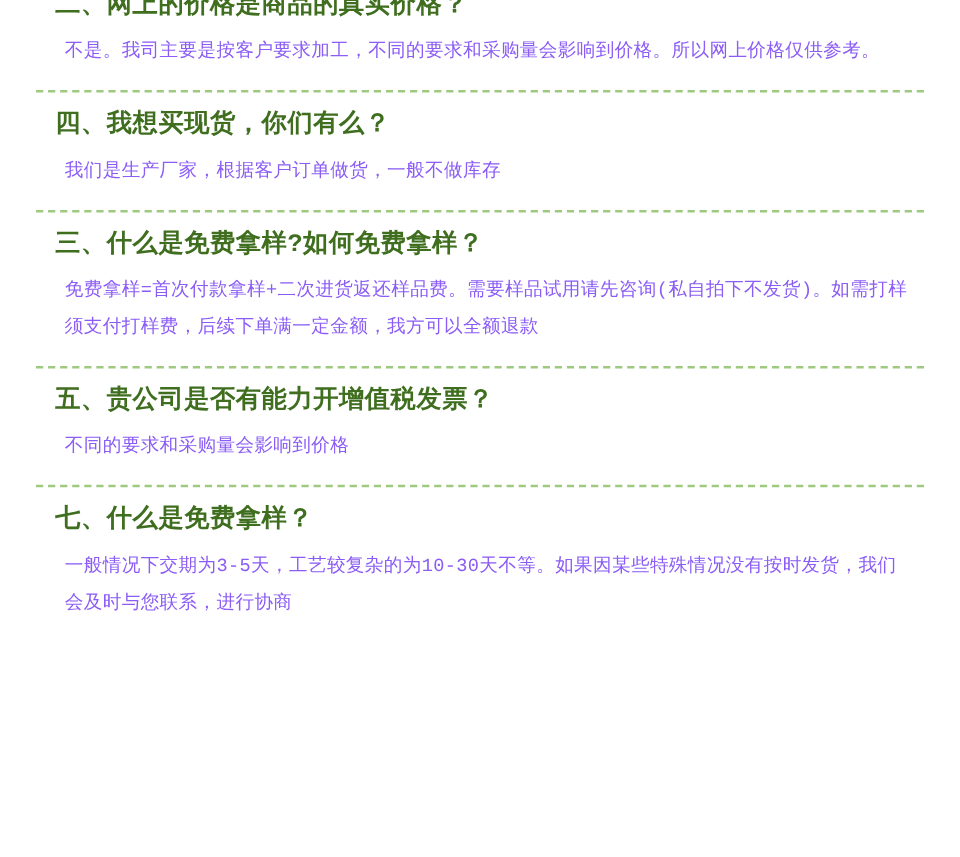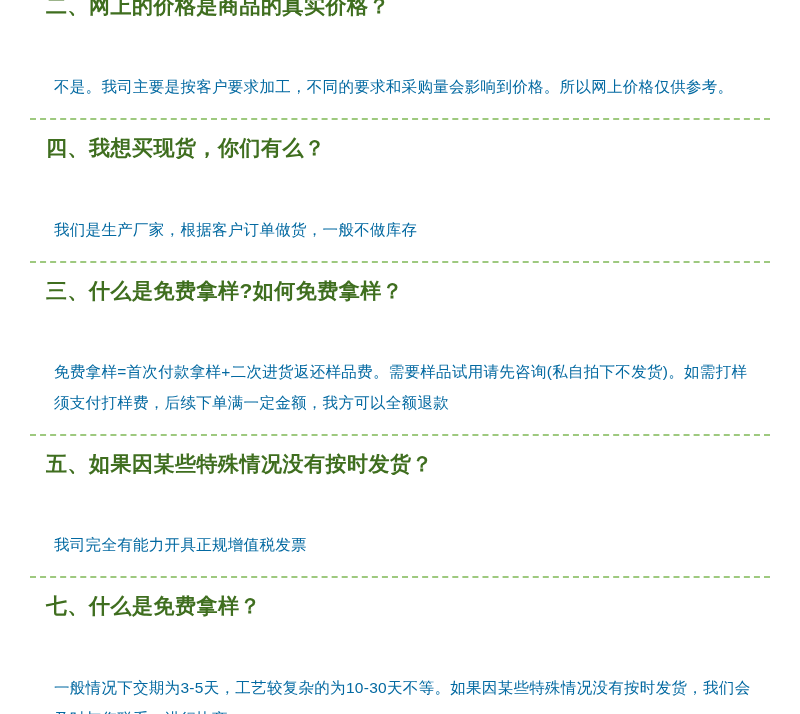--- a/index.html
+++ b/index.html
@@ -11,20 +11,21 @@
     width: 800px;
     height: 714px;
     overflow: hidden;
     font-family: "Liberation Sans", sans-serif;
   }
   .page {
     position: relative;
     width: 800px;
     height: 714px;
     background: #ffffff;
+    font-family: Liberation Mono, monospace;
   }
   .faq-list {
     position: relative;
     width: 800px;
     box-sizing: border-box;
     padding: 0;
   }
   .faq-item {
     position: relative;
     box-sizing: border-box;
@@ -39,26 +40,25 @@
   }
   .faq-q {
     color: #3f6e1f;
     font-size: 21px;
     font-weight: bold;
     letter-spacing: 0.5px;
     padding: 14px 0 8px 16px;
     line-height: 1.35;
   }
   .faq-a {
-    color: #0369a1;
+    color: #8b5cf6;
     font-size: 15.5px;
     line-height: 2.0;
     padding: 0 10px 16px 24px;
     letter-spacing: 0.3px;
-    margin-top: 43px;
   }
   .first-item .faq-q {
     padding-top: 0;
     margin-top: -8px;
   }
   .clipped-top {
     overflow: hidden;
   }
 </style>
 </head>
@@ -79,22 +79,22 @@
     </div>
 
     <div class="faq-item">
       <div class="divider"></div>
       <div class="faq-q">三、什么是免费拿样?如何免费拿样？</div>
       <div class="faq-a">免费拿样=首次付款拿样+二次进货返还样品费。需要样品试用请先咨询(私自拍下不发货)。如需打样须支付打样费，后续下单满一定金额，我方可以全额退款</div>
     </div>
 
     <div class="faq-item">
       <div class="divider"></div>
-      <div class="faq-q">五、如果因某些特殊情况没有按时发货？</div>
-      <div class="faq-a">我司完全有能力开具正规增值税发票</div>
+      <div class="faq-q">五、贵公司是否有能力开增值税发票？</div>
+      <div class="faq-a">不同的要求和采购量会影响到价格</div>
     </div>
 
 
     <div class="faq-item">
       <div class="divider"></div>
       <div class="faq-q">七、什么是免费拿样？</div>
       <div class="faq-a">一般情况下交期为3-5天，工艺较复杂的为10-30天不等。如果因某些特殊情况没有按时发货，我们会及时与您联系，进行协商</div>
     </div>
 
   </div>

